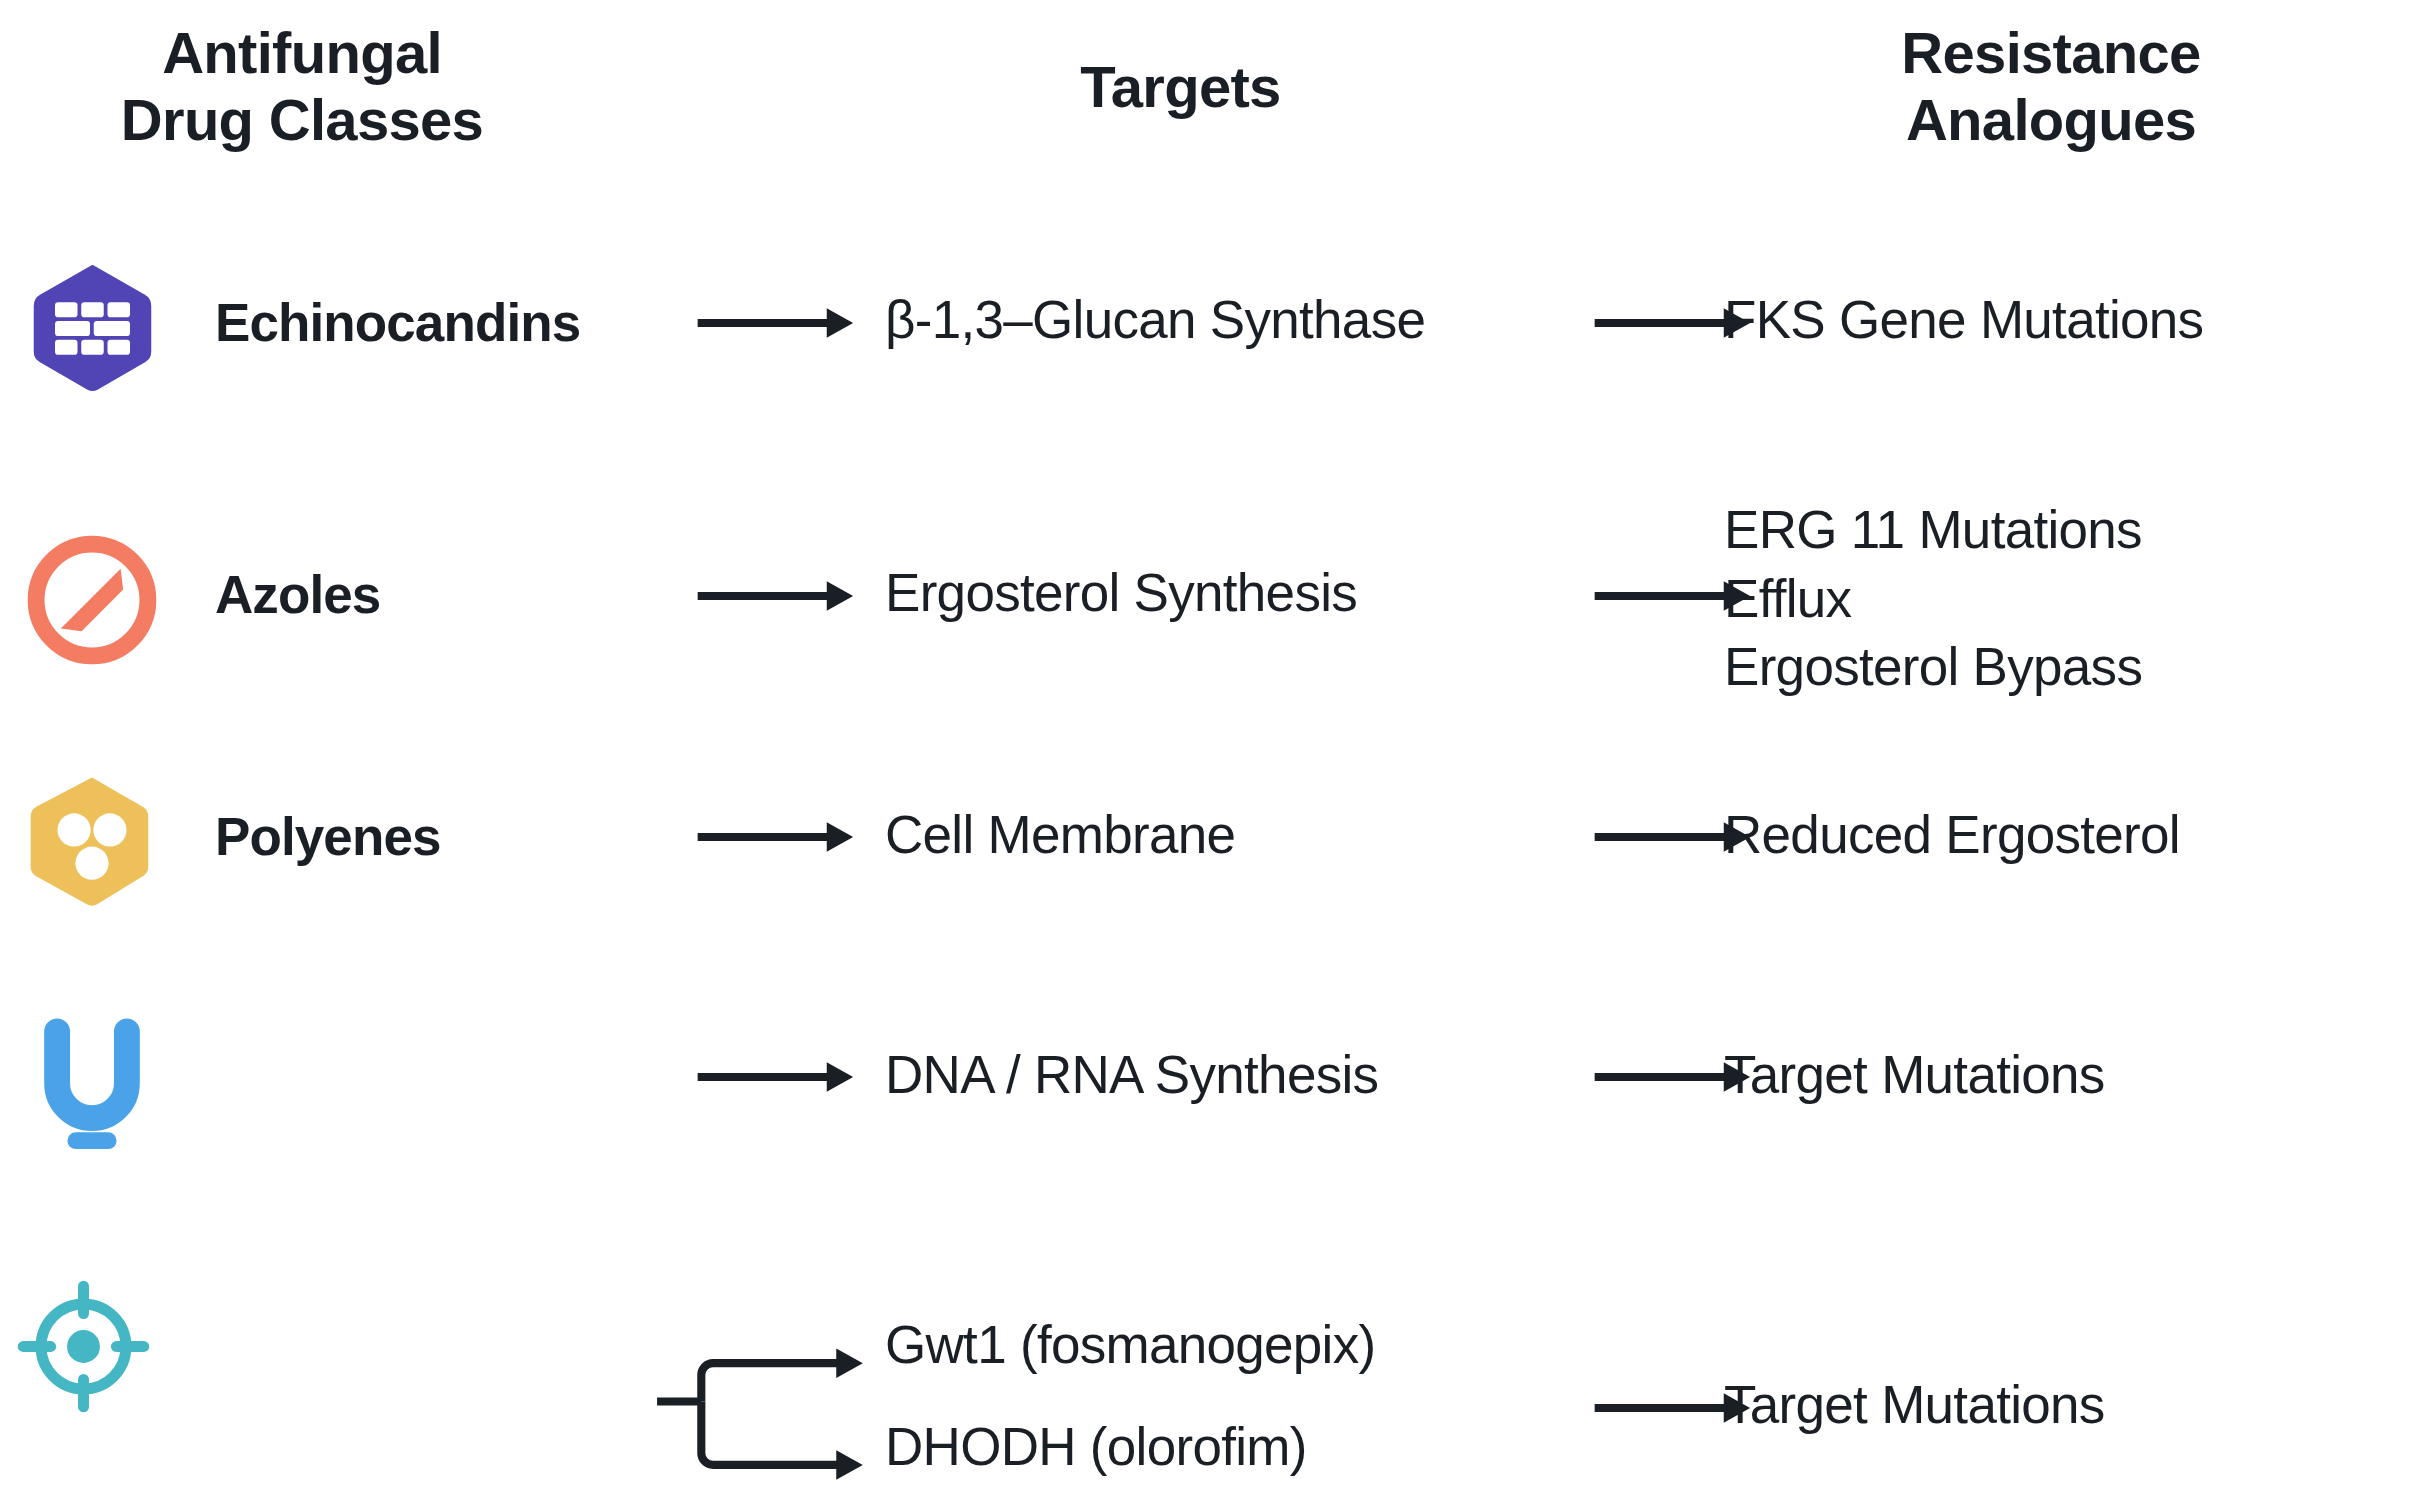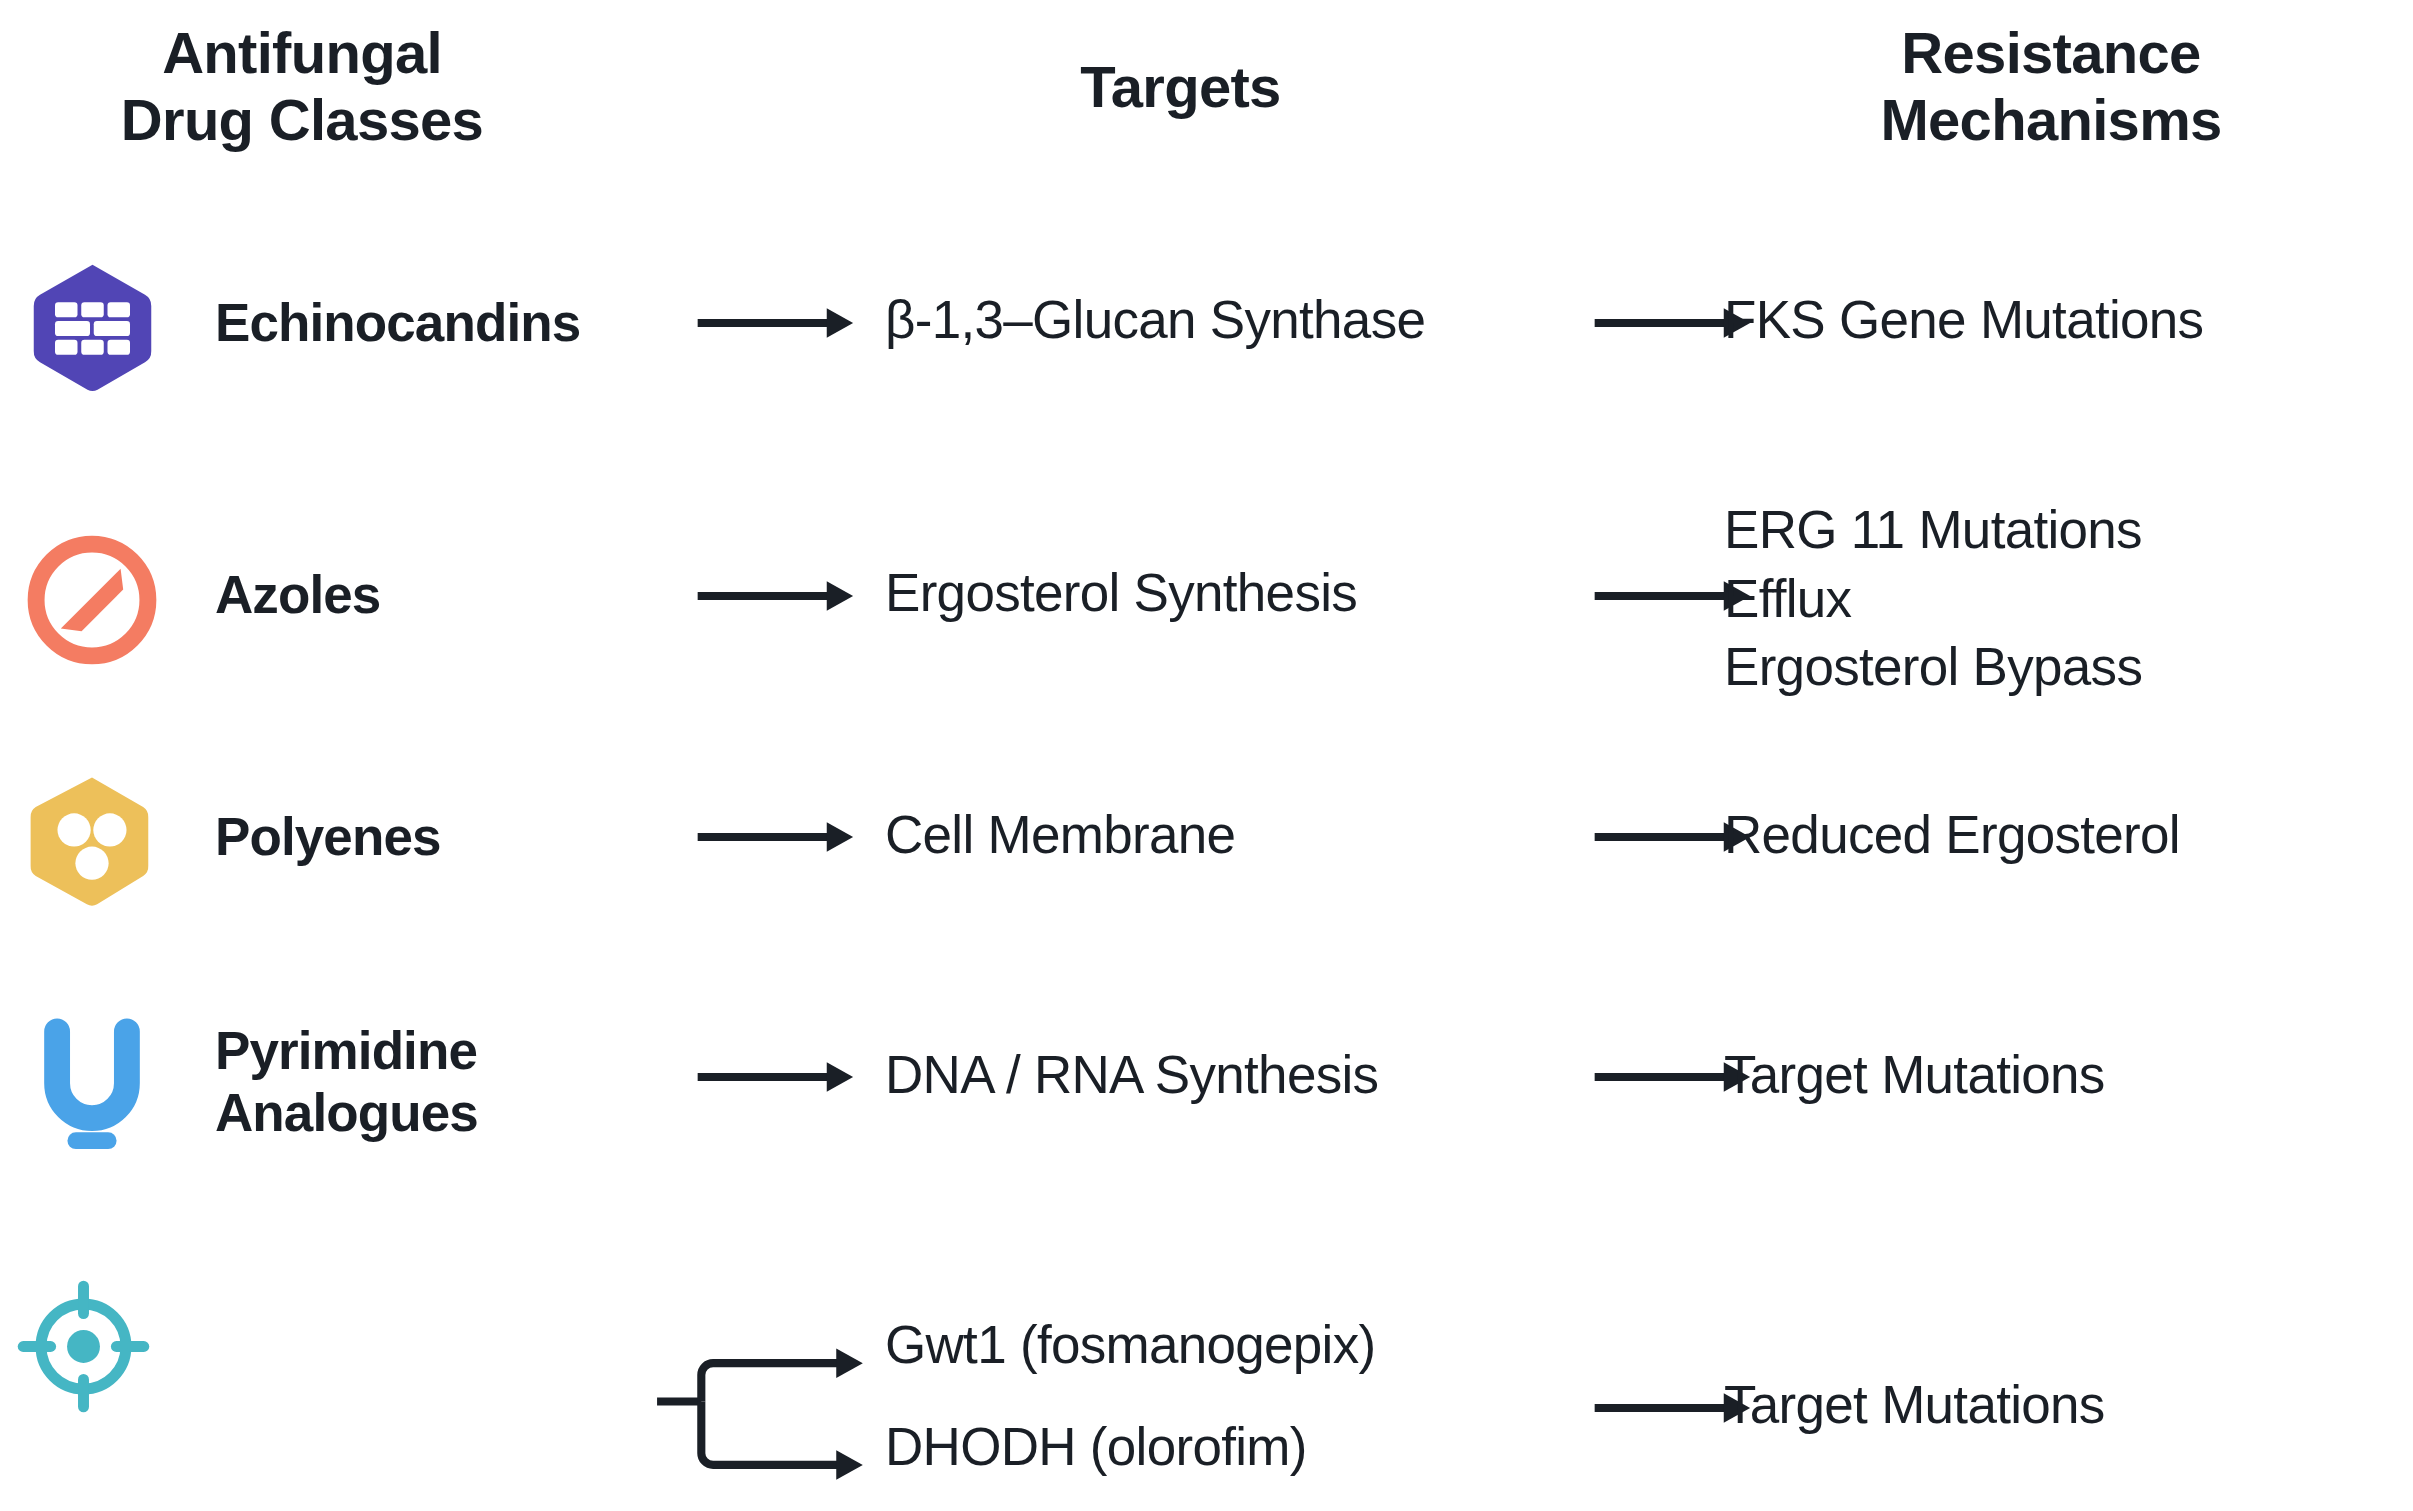--- a/index.html
+++ b/index.html
@@ -97,21 +97,21 @@
 <body>
 
 <div id="canvas">
 
   <div class="col-header" id="hdr-classes">Antifungal
 Drug Classes</div>
 
   <div class="col-header" id="hdr-targets">Targets</div>
 
   <div class="col-header" id="hdr-resist">Resistance
-Mechanisms</div>
+Analogues</div>
 
   <div class="row" id="row-echinocandins">
 
     <div class="icon-box" style="top:0px;">
       <svg width="125" height="133" viewBox="0 0 100 106">
         <path d="M50 2 L92 26 a10 10 0 0 1 5 9 L97 71 a10 10 0 0 1 -5 9 L54 102 a9 9 0 0 1 -8 0 L8 80 a10 10 0 0 1 -5 -9 L3 35 a10 10 0 0 1 5 -9 Z" fill="#5145b5"></path>
         <g fill="#ffffff">
           <rect x="20" y="32" width="18" height="12" rx="2.5"></rect>
           <rect x="41" y="32" width="18" height="12" rx="2.5"></rect>
           <rect x="62" y="32" width="18" height="12" rx="2.5"></rect>
@@ -213,22 +213,20 @@
 
   <div class="row" id="row-pyrimidine">
 
     <div class="icon-box" style="top:3.7px;">
       <svg width="118" height="137" viewBox="0 0 90 106">
         <path d="M18 12 L18 52 a27 27 0 0 0 54 0 L72 12" fill="none" stroke="#4aa3e8" stroke-width="20" stroke-linecap="round"></path>
         <rect x="26" y="90" width="38" height="13" rx="6.5" fill="#4aa3e8"></rect>
       </svg>
     </div>
 
-    <div class="class-label" style="top:8.9px;">Pyrimidine
-Analogues</div>
 
     <div class="arrow" style="left:697px; top:44px;">
       <svg width="159" height="44" viewBox="0 0 215 60">
         <line x1="0" y1="30" x2="178" y2="30" stroke="#1a1f26" stroke-width="11"></line>
         <path d="M176 10 L212 30 L176 50 Z" fill="#1a1f26"></path>
       </svg>
     </div>
 
     <div class="target-label" style="top:29.5px;">DNA / RNA Synthesis</div>
 

